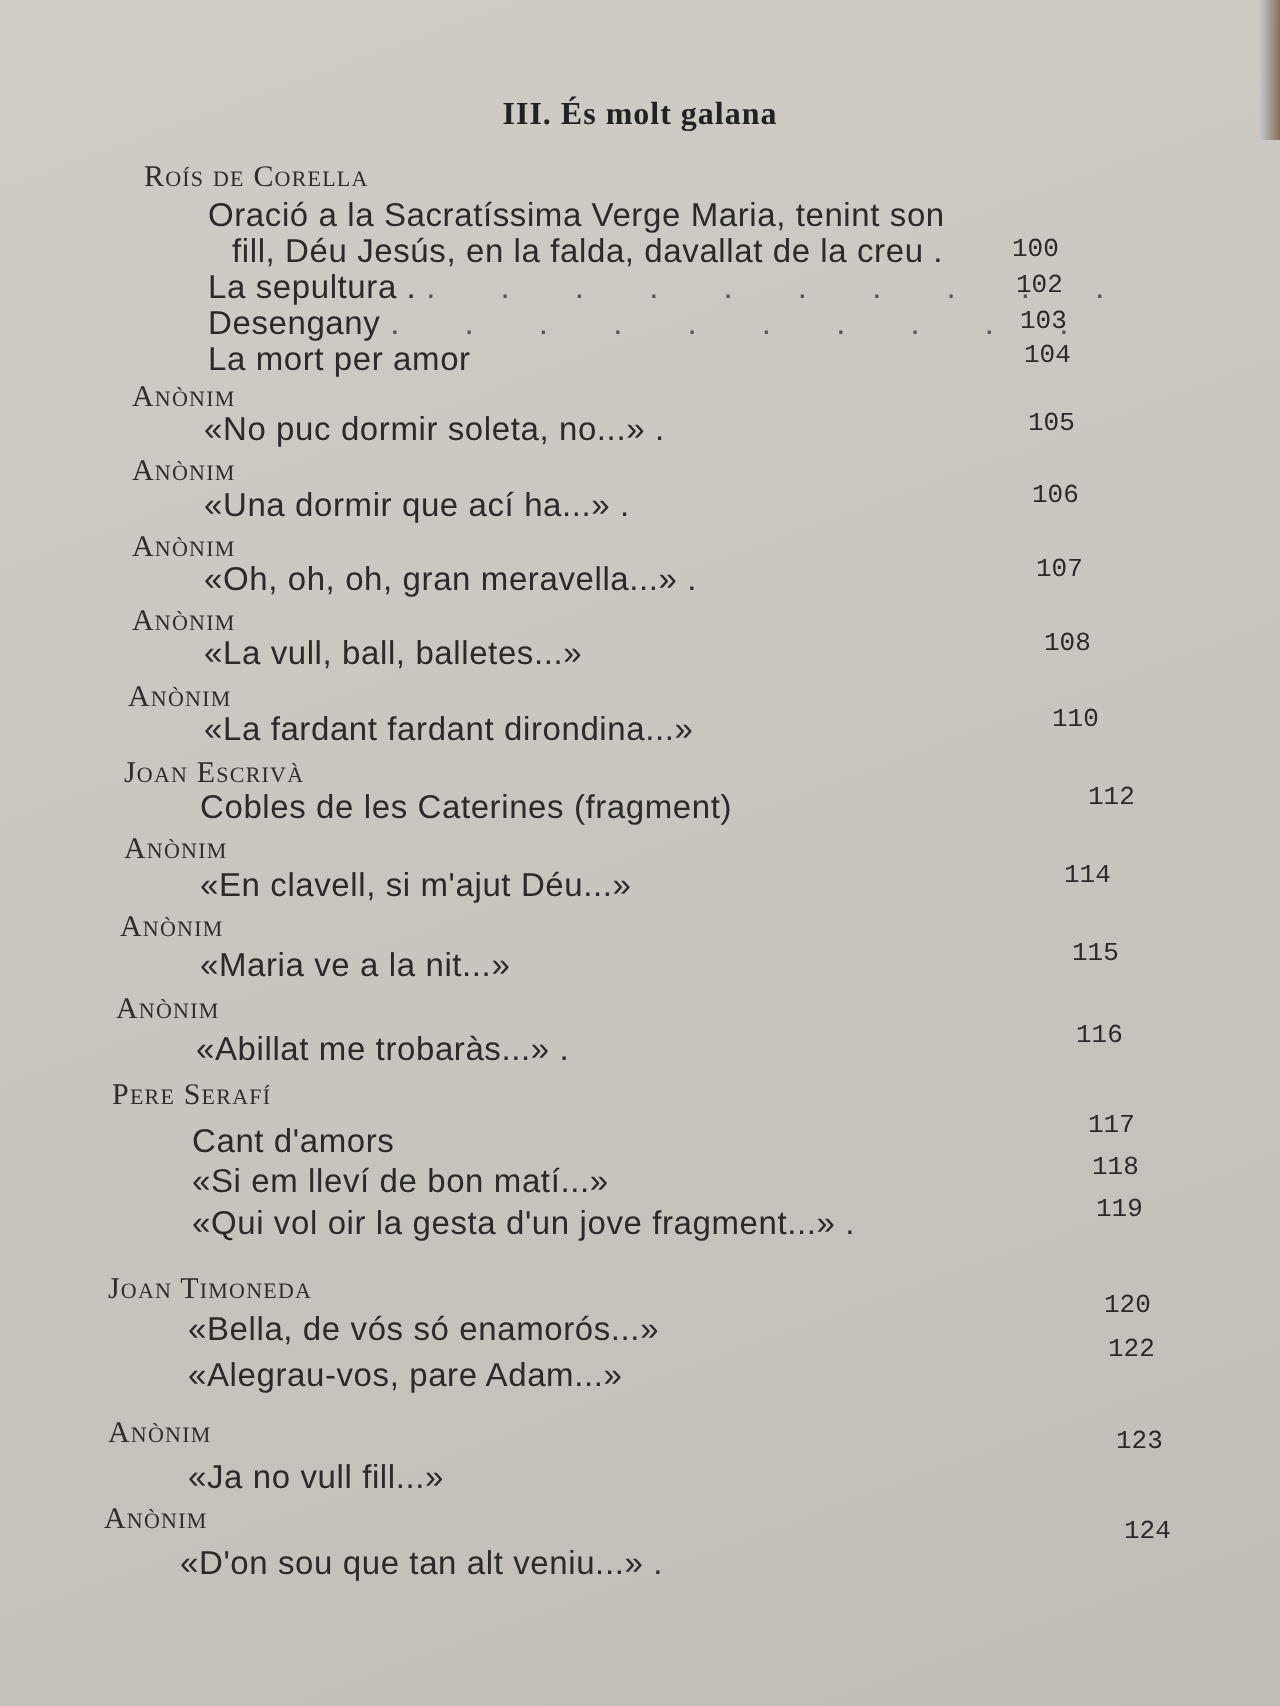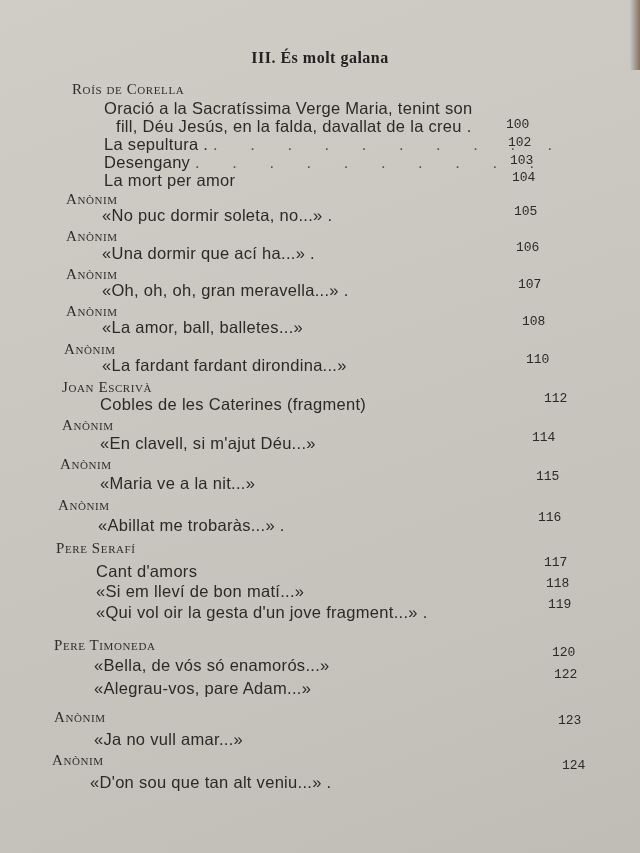--- a/index.html
+++ b/index.html
@@ -59,21 +59,21 @@
 
   <div class="author" style="left:66px;top:228px">Anònim</div>
   <div class="entry" style="left:102px;top:244px">«Una dormir que ací ha...» .</div>
   <div class="page" style="left:516px;top:240px">106</div>
 
   <div class="author" style="left:66px;top:266px">Anònim</div>
   <div class="entry" style="left:102px;top:281px">«Oh, oh, oh, gran meravella...» .</div>
   <div class="page" style="left:518px;top:277px">107</div>
 
   <div class="author" style="left:66px;top:303px">Anònim</div>
-  <div class="entry" style="left:102px;top:318px">«La amor, ball, balletes...»</div>
+  <div class="entry" style="left:102px;top:318px">«La vull, ball, balletes...»</div>
   <div class="page" style="left:522px;top:314px">108</div>
 
   <div class="author" style="left:64px;top:341px">Anònim</div>
   <div class="entry" style="left:102px;top:356px">«La fardant fardant dirondina...»</div>
   <div class="page" style="left:526px;top:352px">110</div>
 
   <div class="author" style="left:62px;top:379px">Joan Escrivà</div>
   <div class="entry" style="left:100px;top:395px">Cobles de les Caterines (fragment)</div>
   <div class="page" style="left:544px;top:391px">112</div>
 
@@ -90,26 +90,26 @@
   <div class="page" style="left:538px;top:510px">116</div>
 
   <div class="author" style="left:56px;top:540px">Pere Serafí</div>
   <div class="entry" style="left:96px;top:562px">Cant d'amors</div>
   <div class="page" style="left:544px;top:555px">117</div>
   <div class="entry" style="left:96px;top:582px">«Si em lleví de bon matí...»</div>
   <div class="page" style="left:546px;top:576px">118</div>
   <div class="entry" style="left:96px;top:603px">«Qui vol oir la gesta d'un jove fragment...» .</div>
   <div class="page" style="left:548px;top:597px">119</div>
 
-  <div class="author" style="left:54px;top:637px">Pere Timoneda</div>
+  <div class="author" style="left:54px;top:637px">Joan Timoneda</div>
   <div class="entry" style="left:94px;top:656px">«Bella, de vós só enamorós...»</div>
   <div class="page" style="left:552px;top:645px">120</div>
   <div class="entry" style="left:94px;top:679px">«Alegrau-vos, pare Adam...»</div>
   <div class="page" style="left:554px;top:667px">122</div>
 
   <div class="author" style="left:54px;top:709px">Anònim</div>
-  <div class="entry" style="left:94px;top:730px">«Ja no vull amar...»</div>
+  <div class="entry" style="left:94px;top:730px">«Ja no vull fill...»</div>
   <div class="page" style="left:558px;top:713px">123</div>
 
   <div class="author" style="left:52px;top:752px">Anònim</div>
   <div class="entry" style="left:90px;top:773px">«D'on sou que tan alt veniu...» .</div>
   <div class="page" style="left:562px;top:758px">124</div>
 </div>
 
 </body></html>

